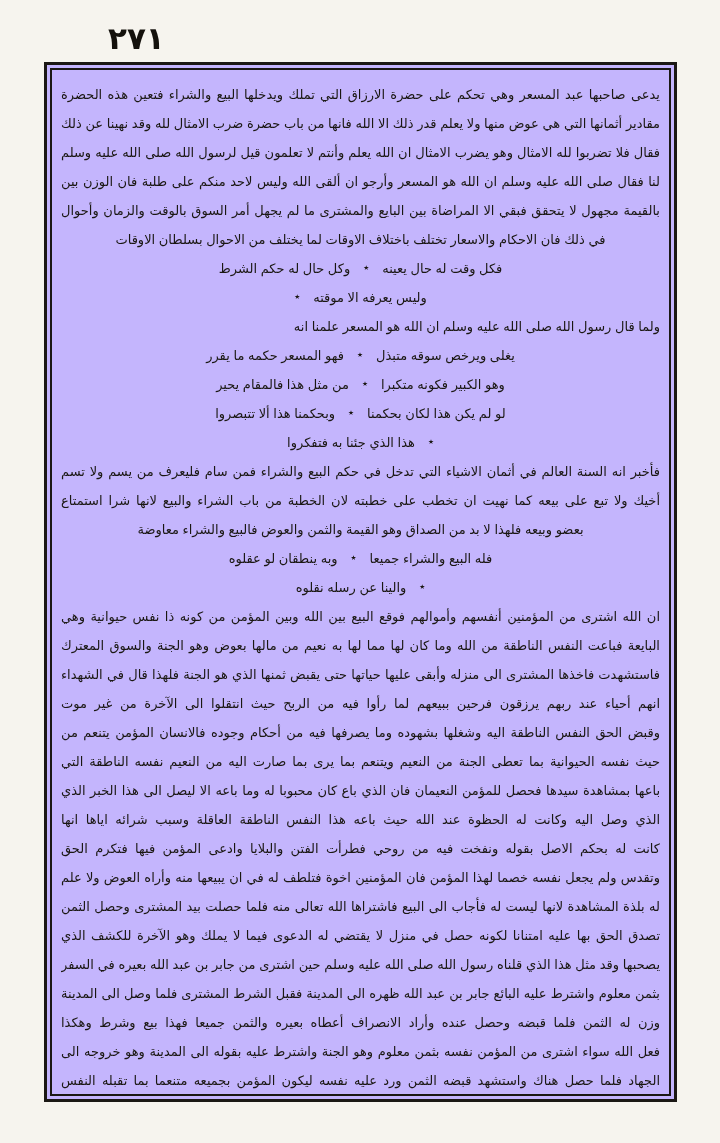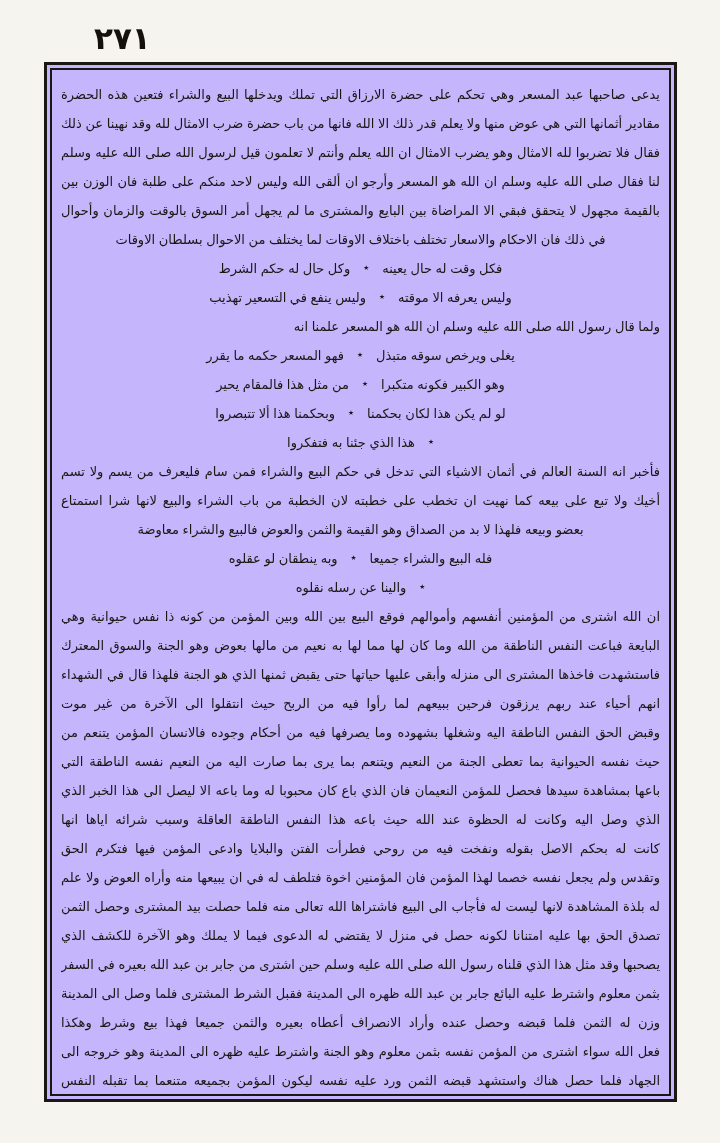--- a/index.html
+++ b/index.html
@@ -3,21 +3,21 @@
 <meta charset="utf-8">
 <style>
   html,body{margin:0;padding:0;}
   body{
     width:720px;height:1143px;position:relative;overflow:hidden;
     background:#f6f4ee;
     font-family:"DejaVu Sans", sans-serif;
     color:#1a1712;
   }
   .page-number{
-    position:absolute;top:20px;left:94px;
+    position:absolute;top:20px;left:108px;
     font-size:31px;font-weight:700;letter-spacing:1px;
     color:#14110c;
   }
   .frame{
     position:absolute;left:44px;top:62px;width:633px;height:1040px;
     box-sizing:border-box;border:3px solid #1b1814;padding:3px;
     background:#c4b5fd;
   }
   .frame-inner{
     box-sizing:border-box;width:100%;height:100%;
@@ -52,21 +52,20 @@
       <div class="line prose">بالقيمة مجهول لا يتحقق فبقي الا المراضاة بين البايع والمشترى ما لم يجهل أمر السوق بالوقت والزمان وأحوال الناس</div>
       <div class="line prose center">في ذلك فان الاحكام والاسعار تختلف باختلاف الاوقات لما يختلف من الاحوال بسلطان الاوقات</div>
       <div class="line verse">
         <span>فكل وقت له حال يعينه</span>
         <span class="star">٭</span>
         <span>وكل حال له حكم الشرط</span>
       </div>
       <div class="line verse">
         <span>وليس يعرفه الا موقته</span>
         <span class="star">٭</span>
-        <span>وليس ينفع في التسعير تهذيب</span>
       </div>
       <div class="line prose right">ولما قال رسول الله صلى الله عليه وسلم ان الله هو المسعر علمنا انه</div>
       <div class="line verse">
         <span>يغلى ويرخص سوقه متبذل</span>
         <span class="star">٭</span>
         <span>فهو المسعر حكمه ما يقرر</span>
       </div>
       <div class="line verse">
         <span>وهو الكبير فكونه متكبرا</span>
         <span class="star">٭</span>
@@ -101,16 +100,16 @@
       <div class="line prose">حيث نفسه الحيوانية بما تعطى الجنة من النعيم ويتنعم بما يرى بما صارت اليه من النعيم نفسه الناطقة التي</div>
       <div class="line prose">باعها بمشاهدة سيدها فحصل للمؤمن النعيمان فان الذي باع كان محبوبا له وما باعه الا ليصل الى هذا الخبر الذي</div>
       <div class="line prose">الذي وصل اليه وكانت له الحظوة عند الله حيث باعه هذا النفس الناطقة العاقلة وسبب شرائه اياها انها</div>
       <div class="line prose">كانت له بحكم الاصل بقوله ونفخت فيه من روحي فطرأت الفتن والبلايا وادعى المؤمن فيها فتكرم الحق</div>
       <div class="line prose">وتقدس ولم يجعل نفسه خصما لهذا المؤمن فان المؤمنين اخوة فتلطف له في ان يبيعها منه وأراه العوض ولا علم</div>
       <div class="line prose">له بلذة المشاهدة لانها ليست له فأجاب الى البيع فاشتراها الله تعالى منه فلما حصلت بيد المشترى وحصل الثمن</div>
       <div class="line prose">تصدق الحق بها عليه امتنانا لكونه حصل في منزل لا يقتضي له الدعوى فيما لا يملك وهو الآخرة للكشف الذي</div>
       <div class="line prose">يصحبها وقد مثل هذا الذي قلناه رسول الله صلى الله عليه وسلم حين اشترى من جابر بن عبد الله بعيره في السفر</div>
       <div class="line prose">بثمن معلوم واشترط عليه البائع جابر بن عبد الله ظهره الى المدينة فقبل الشرط المشترى فلما وصل الى المدينة</div>
       <div class="line prose">وزن له الثمن فلما قبضه وحصل عنده وأراد الانصراف أعطاه بعيره والثمن جميعا فهذا بيع وشرط وهكذا</div>
-      <div class="line prose">فعل الله سواء اشترى من المؤمن نفسه بثمن معلوم وهو الجنة واشترط عليه ظهره الى المدينة وهو خروجه الى</div>
+      <div class="line prose">فعل الله سواء اشترى من المؤمن نفسه بثمن معلوم وهو الجنة واشترط عليه بقوله الى المدينة وهو خروجه الى</div>
       <div class="line prose">الجهاد فلما حصل هناك واستشهد قبضه الثمن ورد عليه نفسه ليكون المؤمن بجميعه متنعما بما تقبله النفس الناطقة</div>
     </div>
 </div>
 
 </body></html>

